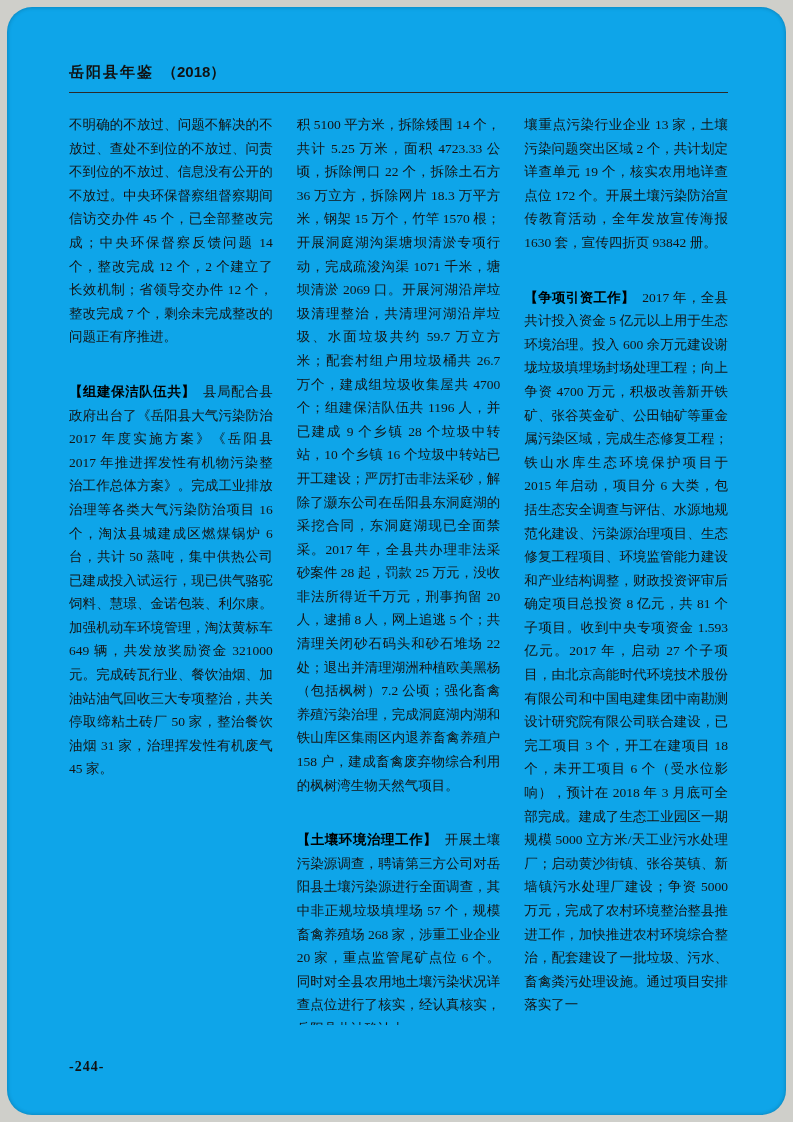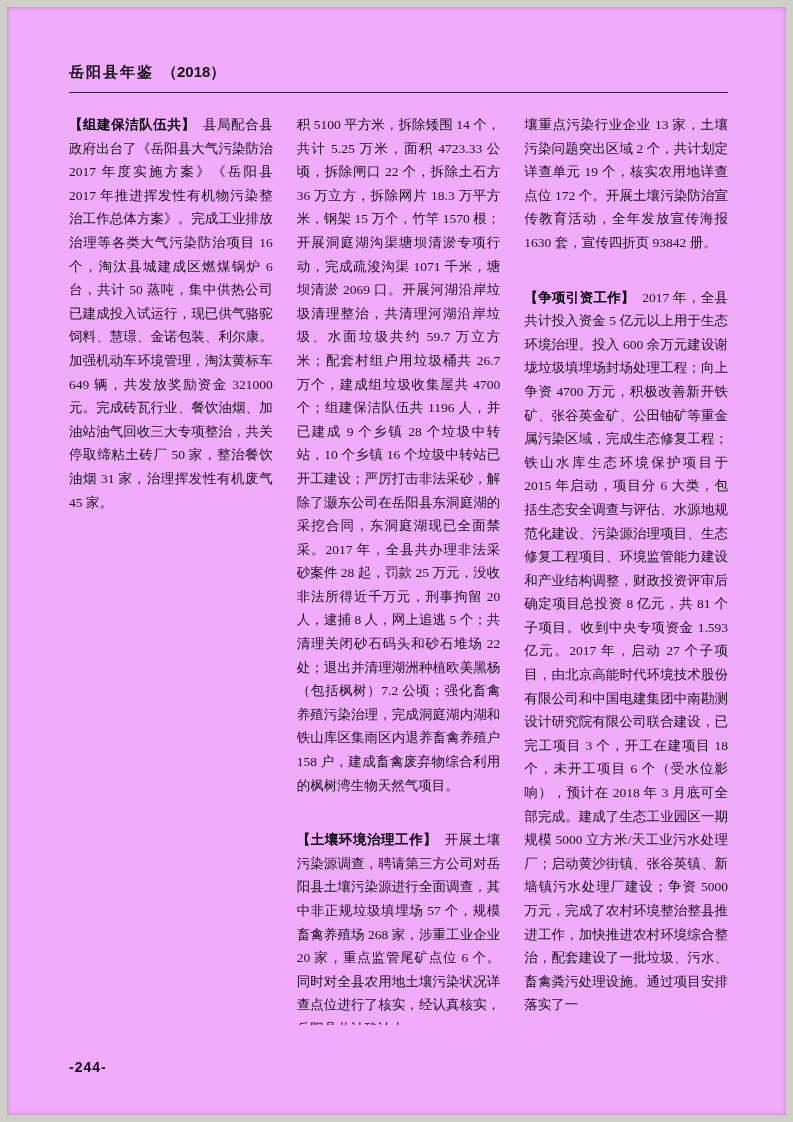--- a/index.html
+++ b/index.html
@@ -10,22 +10,23 @@
     width: 793px;
     height: 1122px;
     background: #cfcfca;
     position: relative;
     font-family: "Liberation Serif", "DejaVu Serif", serif;
     overflow: hidden;
   }
   .page {
     position: absolute;
     top: 7px; left: 7px; right: 7px; bottom: 7px;
-    background: #f0abfc;
+    background: #0ea5e9;
     box-shadow: 0 0 4px rgba(0,0,0,0.25) inset;
+    border-radius: 25px;
   }
   .page-inner {
     position: absolute;
     top: 0; left: 0; right: 0; bottom: 0;
     padding: 56px 58px 0 62px;
     box-sizing: border-box;
   }
   .header {
     border-bottom: 1.5px solid #2a2a2a;
     padding-bottom: 10px;
@@ -68,40 +69,41 @@
   .section-heading {
     font-family: "Liberation Sans", "DejaVu Sans", sans-serif;
     font-weight: 700;
     margin-right: 0.55em;
     color: #000;
   }
   .page-number {
     position: absolute;
     left: 62px;
     bottom: 40px;
-    font-family: Liberation Sans, sans-serif;
+    font-family: Liberation Serif, serif;
     font-weight: 700;
     font-size: 14px;
     letter-spacing: 1px;
     color: #111;
   }
 </style>
 </head>
 <body>
 
 <div class="page">
   <div class="page-inner">
 
     <div class="header">
       <span class="header-title">岳阳县年鉴</span><span class="header-year">（2018）</span>
     </div>
 
     <div class="columns">
 
       <div class="column">
+        <p class="block"><span>不明确的不放过、问题不解决的不放过、查处不到位的不放过、问责不到位的不放过、信息没有公开的不放过。中央环保督察组督察期间信访交办件 45 个，已全部整改完成；中央环保督察反馈问题 14 个，整改完成 12 个，2 个建立了长效机制；省领导交办件 12 个，整改完成 7 个，剩余未完成整改的问题正有序推进。</span></p>
         <p class="block"><span class="section-heading">【组建保洁队伍共】</span><span>县局配合县政府出台了《岳阳县大气污染防治 2017 年度实施方案》《岳阳县 2017 年推进挥发性有机物污染整治工作总体方案》。完成工业排放治理等各类大气污染防治项目 16 个，淘汰县城建成区燃煤锅炉 6 台，共计 50 蒸吨，集中供热公司已建成投入试运行，现已供气骆驼饲料、慧璟、金诺包装、利尔康。加强机动车环境管理，淘汰黄标车 649 辆，共发放奖励资金 321000 元。完成砖瓦行业、餐饮油烟、加油站油气回收三大专项整治，共关停取缔粘土砖厂 50 家，整治餐饮油烟 31 家，治理挥发性有机废气 45 家。</span></p>
       </div>
 
       <div class="column">
         <p class="block"><span>积 5100 平方米，拆除矮围 14 个，共计 5.25 万米，面积 4723.33 公顷，拆除闸口 22 个，拆除土石方 36 万立方，拆除网片 18.3 万平方米，钢架 15 万个，竹竿 1570 根；开展洞庭湖沟渠塘坝清淤专项行动，完成疏浚沟渠 1071 千米，塘坝清淤 2069 口。开展河湖沿岸垃圾清理整治，共清理河湖沿岸垃圾、水面垃圾共约 59.7 万立方米；配套村组户用垃圾桶共 26.7 万个，建成组垃圾收集屋共 4700 个；组建保洁队伍共 1196 人，并已建成 9 个乡镇 28 个垃圾中转站，10 个乡镇 16 个垃圾中转站已开工建设；严厉打击非法采砂，解除了灏东公司在岳阳县东洞庭湖的采挖合同，东洞庭湖现已全面禁采。2017 年，全县共办理非法采砂案件 28 起，罚款 25 万元，没收非法所得近千万元，刑事拘留 20 人，逮捕 8 人，网上追逃 5 个；共清理关闭砂石码头和砂石堆场 22 处；退出并清理湖洲种植欧美黑杨（包括枫树）7.2 公顷；强化畜禽养殖污染治理，完成洞庭湖内湖和铁山库区集雨区内退养畜禽养殖户 158 户，建成畜禽废弃物综合利用的枫树湾生物天然气项目。</span></p>
         <p class="block"><span class="section-heading">【土壤环境治理工作】</span><span>开展土壤污染源调查，聘请第三方公司对岳阳县土壤污染源进行全面调查，其中非正规垃圾填埋场 57 个，规模畜禽养殖场 268 家，涉重工业企业 20 家，重点监管尾矿点位 6 个。同时对全县农用地土壤污染状况详查点位进行了核实，经认真核实，岳阳县共计确认土</span></p>
       </div>
 
       <div class="column">
         <p class="block"><span>壤重点污染行业企业 13 家，土壤污染问题突出区域 2 个，共计划定详查单元 19 个，核实农用地详查点位 172 个。开展土壤污染防治宣传教育活动，全年发放宣传海报 1630 套，宣传四折页 93842 册。</span></p>

